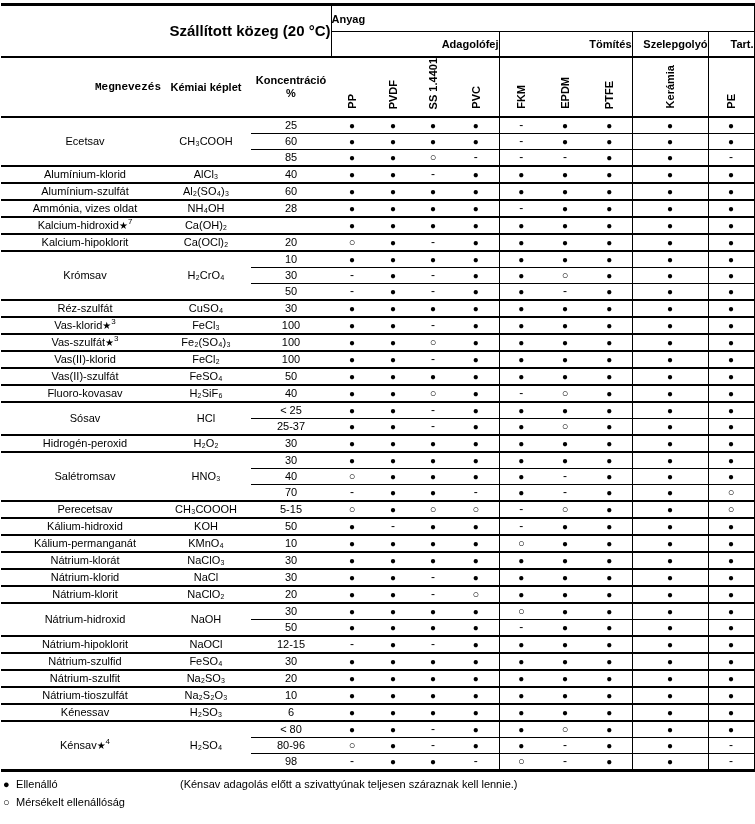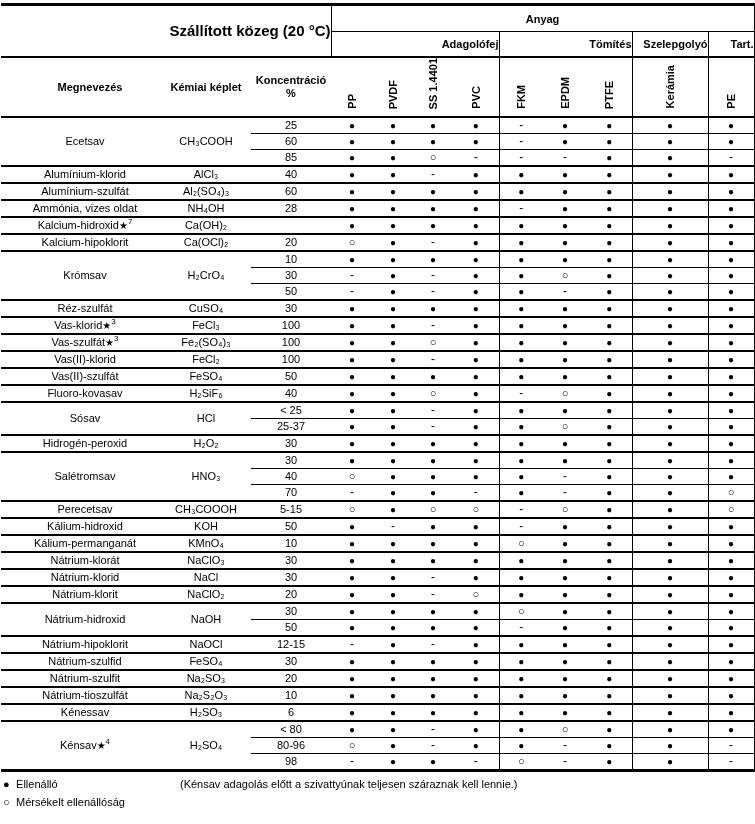--- a/index.html
+++ b/index.html
@@ -41,36 +41,36 @@
     border-right: 1px solid #000;
     border-bottom: 2px solid #000;
     text-align: right; vertical-align: middle;
     font-size: 15px;
     padding-left: 11px;
   }
   tr.hA th.anyag {
     height: 27px;
     border-bottom: 1px solid #000;
     border-right: 1px solid #000;
-    text-align: center; vertical-align: middle;
+    text-align: left; vertical-align: middle;
   }
   tr.hB th {
     height: 25px;
     border-bottom: 2px solid #000;
     border-right: 1px solid #000;
     text-align: right; vertical-align: middle;
   }
   tr.hC th {
     height: 58px;
     border-bottom: 2px solid #000;
     vertical-align: bottom;
     text-align: center;
   }
   tr.hC th.colh { vertical-align: middle; }
-  tr.hC th.name-h { text-align: center; padding-left: 18px; }
+  tr.hC th.name-h { text-align: right; padding-left: 18px; font-family: Liberation Mono, monospace; }
   tr.hC th.conc-h { line-height: 13px; }
   tr.hC th.vert { padding-bottom: 5px; }
   tr.hC th.vert span {
     display: inline-block;
     writing-mode: vertical-rl;
     transform: rotate(180deg);
     white-space: nowrap;
     font-weight: bold;
     line-height: 12px;
   }

